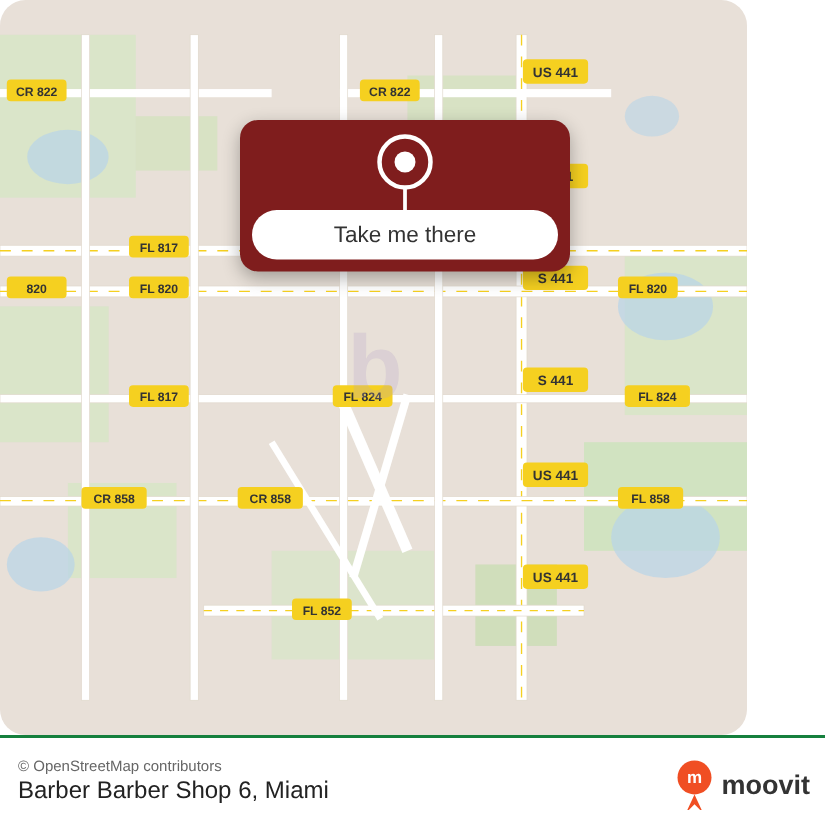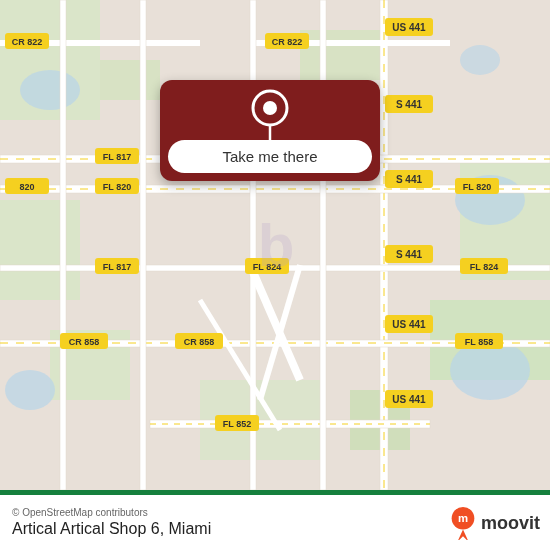--- a/index.html
+++ b/index.html
@@ -6,25 +6,26 @@
     body {
       width: 550px;
       height: 550px;
       overflow: hidden;
       font-family: Arial, sans-serif;
       position: relative;
     }
 
     
     #map-container {
-      width: 550px;
+      width: 498px;
       height: 490px;
       position: relative;
       overflow: hidden;
       background-color: #e8e0d8;
+      border-radius: 17px;
     }
 
     
     .roads {
       position: absolute;
       top: 0; left: 0;
       width: 100%;
       height: 100%;
     }
 
@@ -74,21 +75,21 @@
       width: 550px;
       height: 60px;
       background: white;
       position: absolute;
       bottom: 0;
       left: 0;
       display: flex;
       flex-direction: column;
       justify-content: center;
       padding: 4px 12px;
-      border-top: 5px solid #15803d;
+      border-top: 2px solid #15803d;
     }
 
     .attribution {
       font-size: 10px;
       color: #666;
       margin-bottom: 2px;
     }
 
     .place-name {
       font-size: 16px;
@@ -253,21 +254,21 @@
         <path d="M22 37 L22 52" stroke="white" stroke-width="2.5"></path>
       </svg>
     </div>
     <button class="take-me-btn">Take me there</button>
   </div>
 
 </div>
 
 <div class="bottom-bar">
   <span class="attribution">© OpenStreetMap contributors</span>
-  <span class="place-name">Artical Artical Shop 6, Miami</span>
+  <span class="place-name">Barber Barber Shop 6, Miami</span>
 
   <div class="moovit-logo">
     <svg class="moovit-pin" viewBox="0 0 28 36">
       <ellipse cx="14" cy="13" rx="12" ry="12" fill="#f04e23"></ellipse>
       <path d="M14 25 L8 38 L14 32 L20 38 Z" fill="#f04e23"></path>
       <text x="14" y="17" text-anchor="middle" font-size="12" font-weight="bold" fill="white">m</text>
     </svg>
     <span class="moovit-text">moovit</span>
   </div>
 </div>

